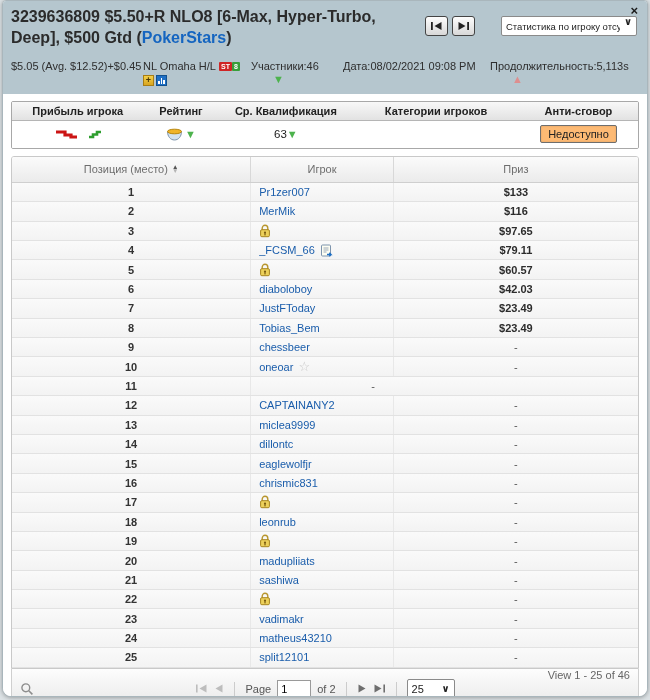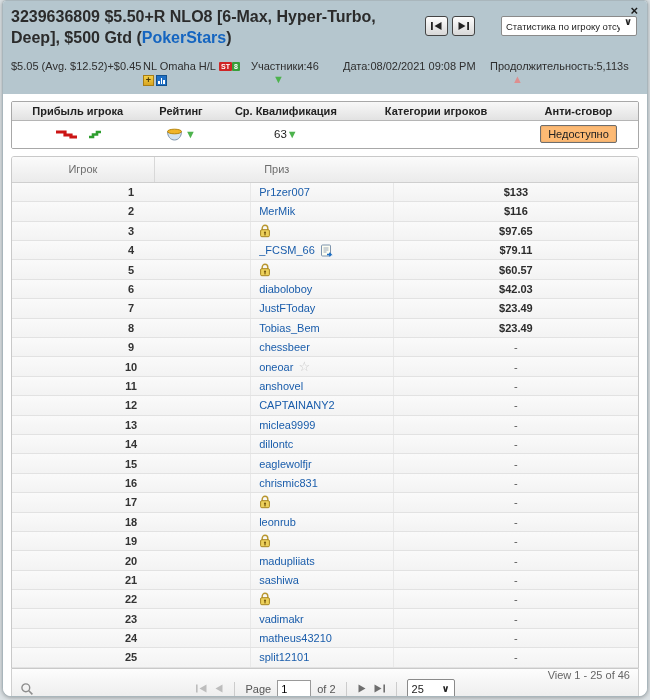--- a/index.html
+++ b/index.html
@@ -196,20 +196,27 @@
         <div class="mcell mc3 qual-cell"><span>63</span><span class="arrow-down">▼</span></div>
         <div class="mcell mc4"></div>
         <div class="mcell mc5">
           <button class="btn-unavailable">Недоступно</button>
         </div>
       </div>
     </div>
 
     <div class="main-table">
       <div class="thead">
+        <div class="hcell col1">
+          <span>Позиция (место)</span>
+          <span class="sort-stack">
+              <span class="s-up">▲</span>
+              <span class="s-dn">▼</span>
+            </span>
+        </div>
         <div class="hcell col2">Игрок</div>
         <div class="hcell col3">Приз</div>
       </div>
       <div class="tbody">
   <div class="trow">
     <div class="c-pos">1</div>
     <div class="c-player">
               <a href="#" class="player-link">Pr1zer007</a>
             </div>
     <div class="c-prize">$133</div>
@@ -304,23 +311,20 @@
     <div class="c-pos">10</div>
     <div class="c-player">
               <a href="#" class="player-link">oneoar</a>
               <span class="fav-star">☆</span>
             </div>
     <div class="c-prize" style="font-weight: normal; color: rgb(85, 85, 85);">-</div>
   </div>
 
   <div class="trow">
     <div class="c-pos">11</div>
-    <div class="c-player">
-              <a href="#" class="player-link">anshovel</a>
-            </div>
     <div class="c-prize" style="font-weight: normal; color: rgb(85, 85, 85);">-</div>
   </div>
 
   <div class="trow">
     <div class="c-pos">12</div>
     <div class="c-player">
               <a href="#" class="player-link">CAPTAINANY2</a>
             </div>
     <div class="c-prize" style="font-weight: normal; color: rgb(85, 85, 85);">-</div>
   </div>

